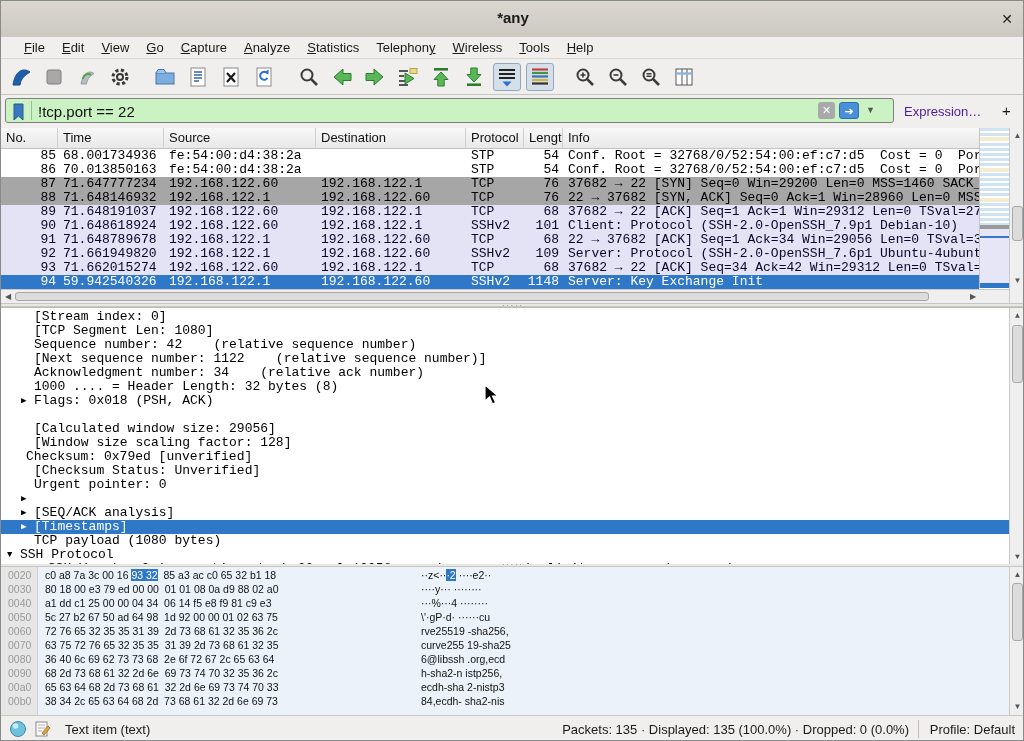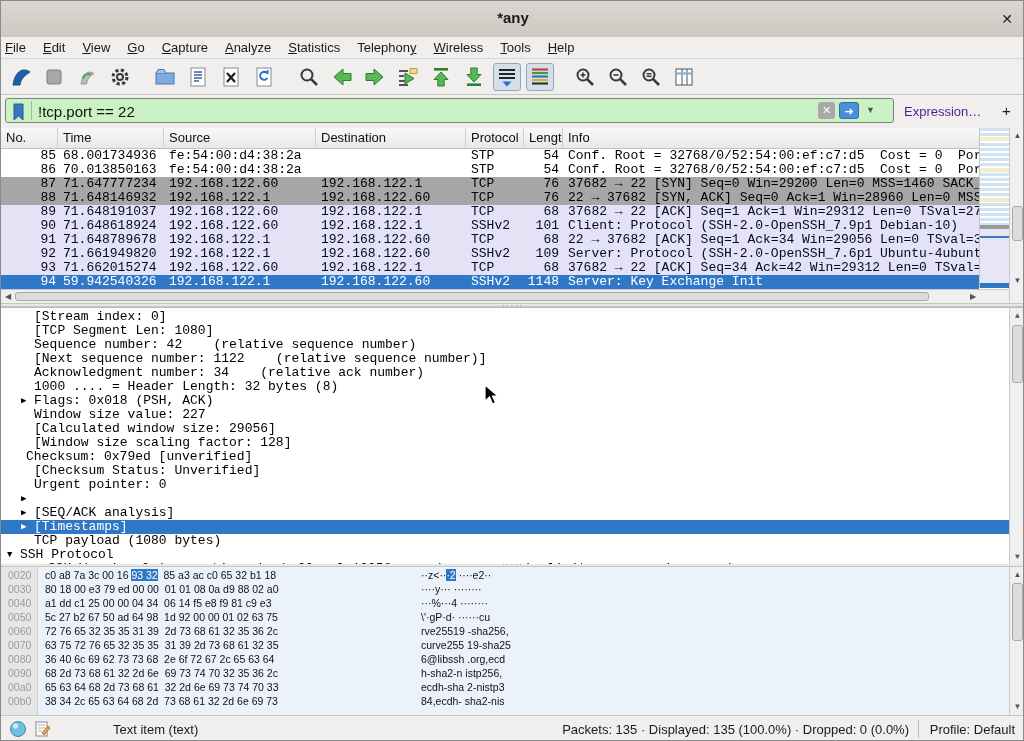--- a/index.html
+++ b/index.html
@@ -7,21 +7,21 @@
        font-family:"Liberation Sans",sans-serif;border:1px solid #8a8a8a;box-sizing:border-box;}
   
   #titlebar{position:absolute;left:0;top:0;width:1024px;height:36px;
     background:linear-gradient(#dad6d0,#cdc9c2);border-bottom:1px solid #b3afa8;}
   #title-text{position:absolute;left:0;right:0;top:8px;text-align:center;
     font-weight:bold;font-size:15px;color:#1a1a1a;}
   #close-btn{position:absolute;right:8px;top:8px;width:20px;height:20px;text-align:center;
     font-size:14px;color:#222;line-height:20px;cursor:default;}
   
   #menubar{position:absolute;left:0;top:36px;width:1024px;height:22px;background:#f0efed;
-    border-bottom:1px solid #d8d6d2;display:flex;align-items:center;padding-left:4px;box-sizing:border-box;}
+    border-bottom:1px solid #d8d6d2;display:flex;align-items:center;padding-left:23px;box-sizing:border-box;}
   .menu-item{font-size:13px;color:#1a1a1a;margin-right:17px;white-space:pre;}
   .menu-item .accel{text-decoration:underline;}
   
   #toolbar{position:absolute;left:0;top:58px;width:1024px;height:36px;background:#f0efed;
     border-bottom:1px solid #c9c6c1;display:flex;align-items:center;padding-left:6px;box-sizing:border-box;}
   .tbtn{width:28px;height:28px;margin-right:5px;display:flex;align-items:center;justify-content:center;border-radius:3px;}
   .tbtn.group-gap{margin-left:12px;}
   .tbtn.pressed{background:#d5dfea;border:1px solid #93a7bb;box-sizing:border-box;}
   
   #filterbar{position:absolute;left:0;top:94px;width:1024px;height:33px;background:#f0efed;
@@ -94,21 +94,21 @@
     font-family:Liberation Sans, sans-serif;font-size:10.5px;}
   #hex-gutter{position:absolute;left:0;top:0;width:36px;height:100%;background:#e6e6e6;border-right:1px solid #d0d0d0;}
   .hexrow{position:absolute;left:0;width:1008px;height:14px;line-height:14px;white-space:pre;color:#111;}
   .hx-off{position:absolute;left:7px;color:#9a9a9a;}
   .hx-bytes{position:absolute;left:44px;}
   .hx-ascii{position:absolute;left:420px;}
   .hx-sel{background:var(--sel-blue);color:#fff;}
   
   #statusbar{position:absolute;left:0;top:714px;width:1024px;height:27px;background:#f0efed;
     border-top:1px solid #c9c6c1;box-sizing:border-box;}
-  #status-left-text{position:absolute;left:64px;top:6px;font-size:13px;color:#1a1a1a;margin-left:48px;}
+  #status-left-text{position:absolute;left:64px;top:6px;font-size:13px;color:#1a1a1a;}
   #status-packets{position:absolute;right:116px;top:6px;font-size:13px;color:#1a1a1a;white-space:pre;}
   #status-sep{position:absolute;right:106px;top:4px;bottom:4px;width:1px;background:#c0bdb8;}
   #status-profile{position:absolute;right:10px;top:6px;font-size:13px;color:#1a1a1a;}
   #expert-icon{position:absolute;left:8px;top:4px;}
   #note-icon{position:absolute;left:32px;top:4px;}
   
   #cursor{position:absolute;left:483px;top:383px;pointer-events:none;}
 </style>
 </head>
 <body>
@@ -326,21 +326,20 @@
 
   <div id="details">
     <div id="detail-lines">
         <div class="dline" style="top: 0px;"><span class="d-text" style="left: 33px;">[Stream index: 0]</span></div>
         <div class="dline" style="top: 14px;"><span class="d-text" style="left: 33px;">[TCP Segment Len: 1080]</span></div>
         <div class="dline" style="top: 28px;"><span class="d-text" style="left: 33px;">Sequence number: 42    (relative sequence number)</span></div>
         <div class="dline" style="top: 42px;"><span class="d-text" style="left: 33px;">[Next sequence number: 1122    (relative sequence number)]</span></div>
         <div class="dline" style="top: 56px;"><span class="d-text" style="left: 33px;">Acknowledgment number: 34    (relative ack number)</span></div>
         <div class="dline" style="top: 70px;"><span class="d-text" style="left: 33px;">1000 .... = Header Length: 32 bytes (8)</span></div>
         <div class="dline" style="top: 84px;"><span class="d-exp" style="left: 20px;">▶</span><span class="d-text" style="left: 33px;">Flags: 0x018 (PSH, ACK)</span></div>
-        <div class="dline" style="top: 98px;"><span class="d-text" style="left: 33px;">Window size value: 227</span></div>
         <div class="dline" style="top: 112px;"><span class="d-text" style="left: 33px;">[Calculated window size: 29056]</span></div>
         <div class="dline" style="top: 126px;"><span class="d-text" style="left: 33px;">[Window size scaling factor: 128]</span></div>
         <div class="dline" style="top: 140px;"><span class="d-text" style="left: 25px;">Checksum: 0x79ed [unverified]</span></div>
         <div class="dline" style="top: 154px;"><span class="d-text" style="left: 33px;">[Checksum Status: Unverified]</span></div>
         <div class="dline" style="top: 168px;"><span class="d-text" style="left: 33px;">Urgent pointer: 0</span></div>
         <div class="dline" style="top: 182px;"><span class="d-exp" style="left: 20px;">▶</span></div>
         <div class="dline" style="top: 196px;"><span class="d-exp" style="left: 20px;">▶</span><span class="d-text" style="left: 33px;">[SEQ/ACK analysis]</span></div>
         <div class="dline selected" style="top: 210px;"><span class="d-exp" style="left: 20px;">▶</span><span class="d-text" style="left: 33px;">[Timestamps]</span></div>
         <div class="dline" style="top: 224px;"><span class="d-text" style="left: 33px;">TCP payload (1080 bytes)</span></div>
         <div class="dline" style="top: 238px;"><span class="d-exp" style="left: 6px;">▼</span><span class="d-text" style="left: 19px;">SSH Protocol</span></div>

